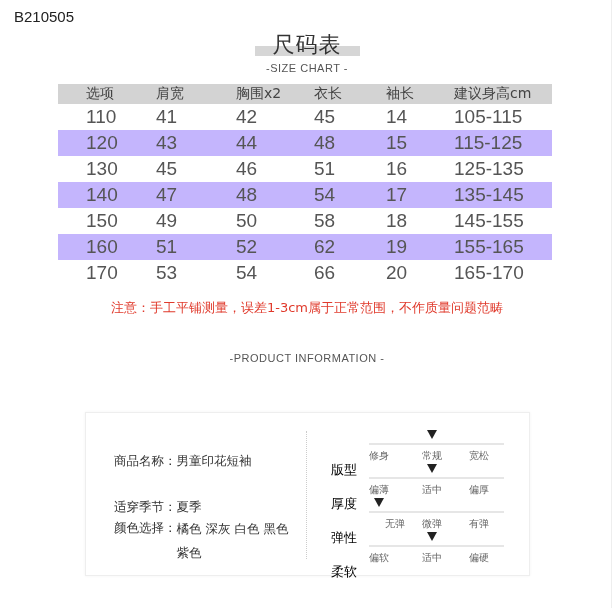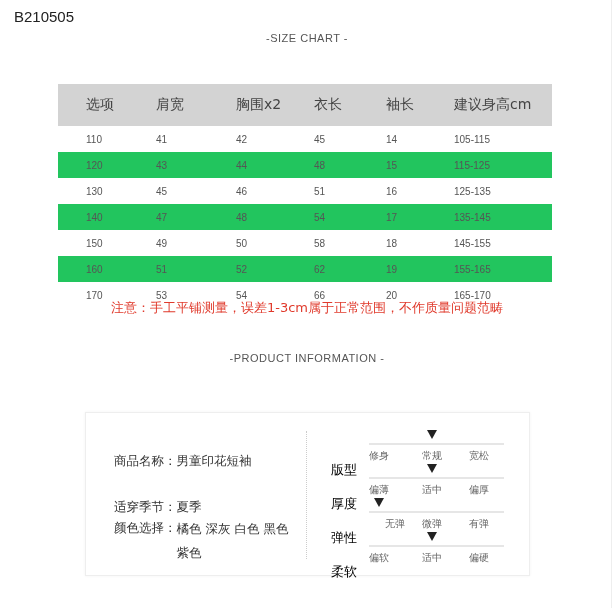--- a/index.html
+++ b/index.html
@@ -5,23 +5,23 @@
   html,body{margin:0;padding:0;}
   body{width:614px;height:608px;background:#fff;position:relative;overflow:hidden;font-family:"DejaVu Sans","Liberation Sans",sans-serif;color:#444;}
   .code{position:absolute;left:14px;top:8px;font-size:15px;color:#222;font-family:"Liberation Sans",sans-serif;}
   .edge{position:absolute;left:611px;top:0;width:1px;height:608px;background:#eee;}
   .title-wrap{position:absolute;left:0;width:614px;text-align:center;}
   .title{display:inline-block;position:relative;font-size:22px;color:#333;letter-spacing:1px;padding:0 18px;}
   .title .bar{position:absolute;left:0;right:0;bottom:4px;height:10px;background:#d6d6d6;z-index:0;}
   .title span.t{position:relative;z-index:1;}
   .sub{font-size:11px;color:#555;letter-spacing:0.5px;margin-top:2px;font-family:"Liberation Sans",sans-serif;}
   table.size{position:absolute;left:58px;top:84px;width:494px;border-collapse:collapse;font-size:13px;}
-  table.size th{background:#d3d3d3;height:42px;font-weight:normal;color:#444;font-size:14px;text-align:left;padding:0;}
-  table.size td{height:26px;padding:0;color:#555;font-family:"Liberation Sans",sans-serif;font-size:10px;margin-top:12px;}
-  table.size tr.alt td{background:#22c55e;}
+  table.size th{background:#d3d3d3;height:20px;font-weight:normal;color:#444;font-size:14px;text-align:left;padding:0;}
+  table.size td{height:26px;padding:0;color:#555;font-family:"Liberation Sans",sans-serif;font-size:19px;margin-top:12px;}
+  table.size tr.alt td{background:#c4b5fd;}
   .c0{padding-left:28px !important;width:70px;}
   .c1{width:80px;}
   .c2{width:78px;}
   .c3{width:72px;}
   .c4{width:68px;}
   .note{position:absolute;left:0;width:614px;top:299px;text-align:center;color:#e03a2c;font-size:13px;}
   .infobox{position:absolute;left:85px;top:412px;width:443px;height:162px;border:1px solid #eee;box-shadow:0 0 3px rgba(0,0,0,0.05);}
   .divider{position:absolute;left:220px;top:18px;height:128px;border-left:1px dotted #ccc;}
   .field{position:absolute;left:28px;font-size:12.5px;color:#333;}
   .field .k{display:inline-block;text-align:right;}
@@ -34,20 +34,24 @@
   .attr .opts{position:absolute;left:38px;top:16px;width:140px;font-size:10px;color:#666;}
   .attr .opts span{position:absolute;}
 </style>
 </head>
 <body>
 
 <div class="code">B210505</div>
 <div class="edge"></div>
 
 <div class="title-wrap" style="top:30px;">
+  <div class="title">
+    <div class="bar"></div>
+    <span class="t">尺码表</span>
+  </div>
   <div class="sub">-SIZE CHART -</div>
 </div>
 
 <table class="size">
   <thead>
     <tr>
       <th class="c0">选项</th>
       <th class="c1">肩宽</th>
       <th class="c2">胸围x2</th>
       <th class="c3">衣长</th>

